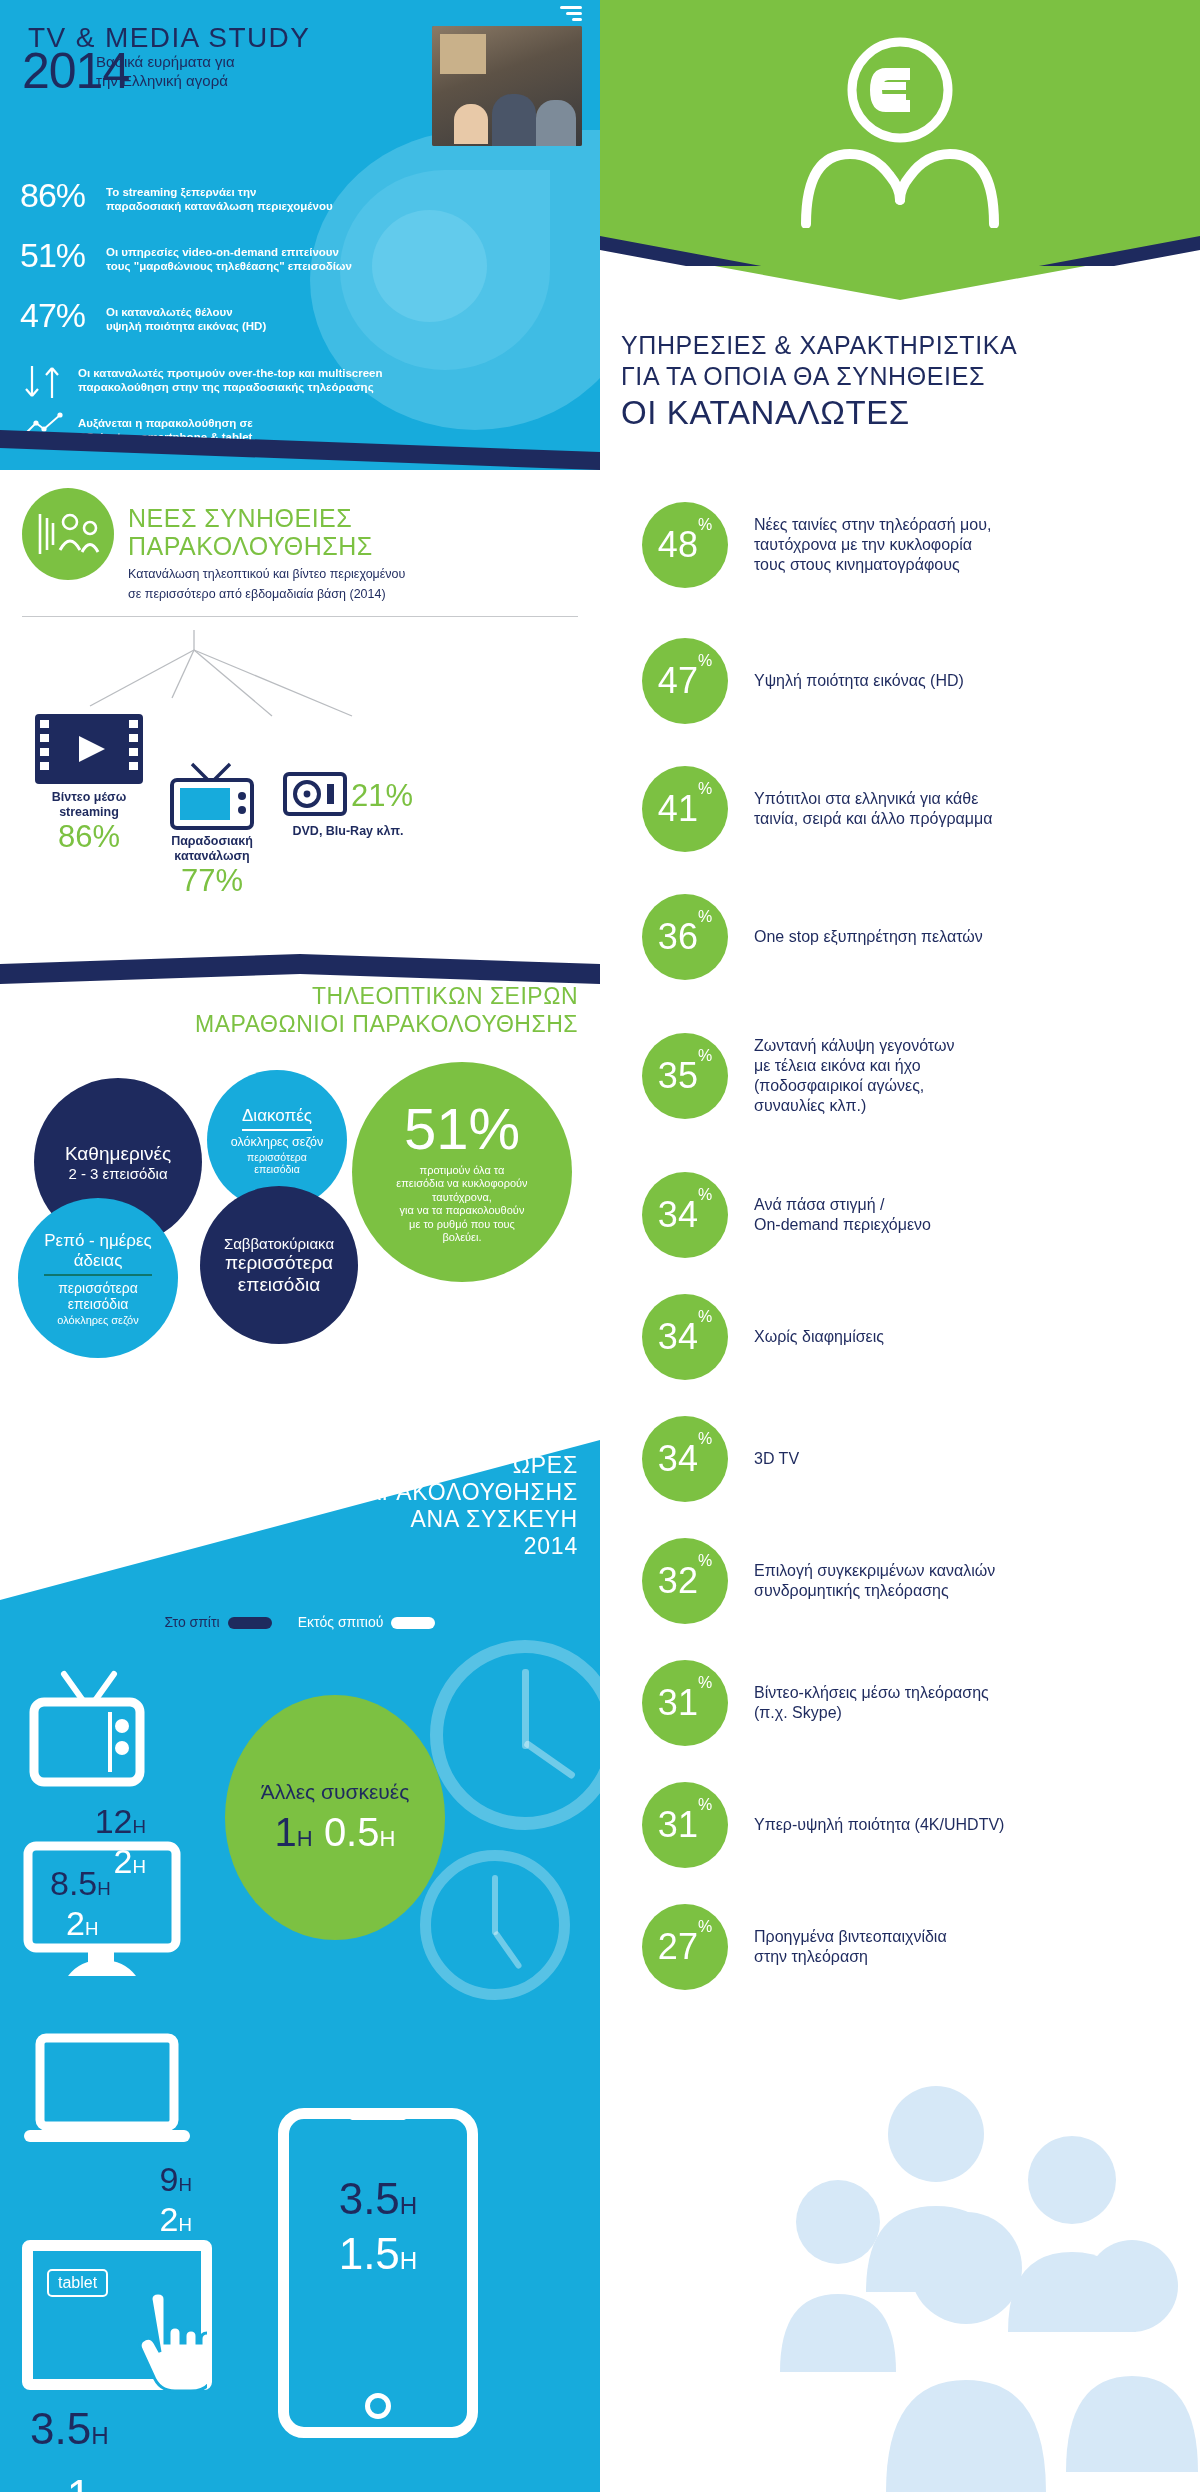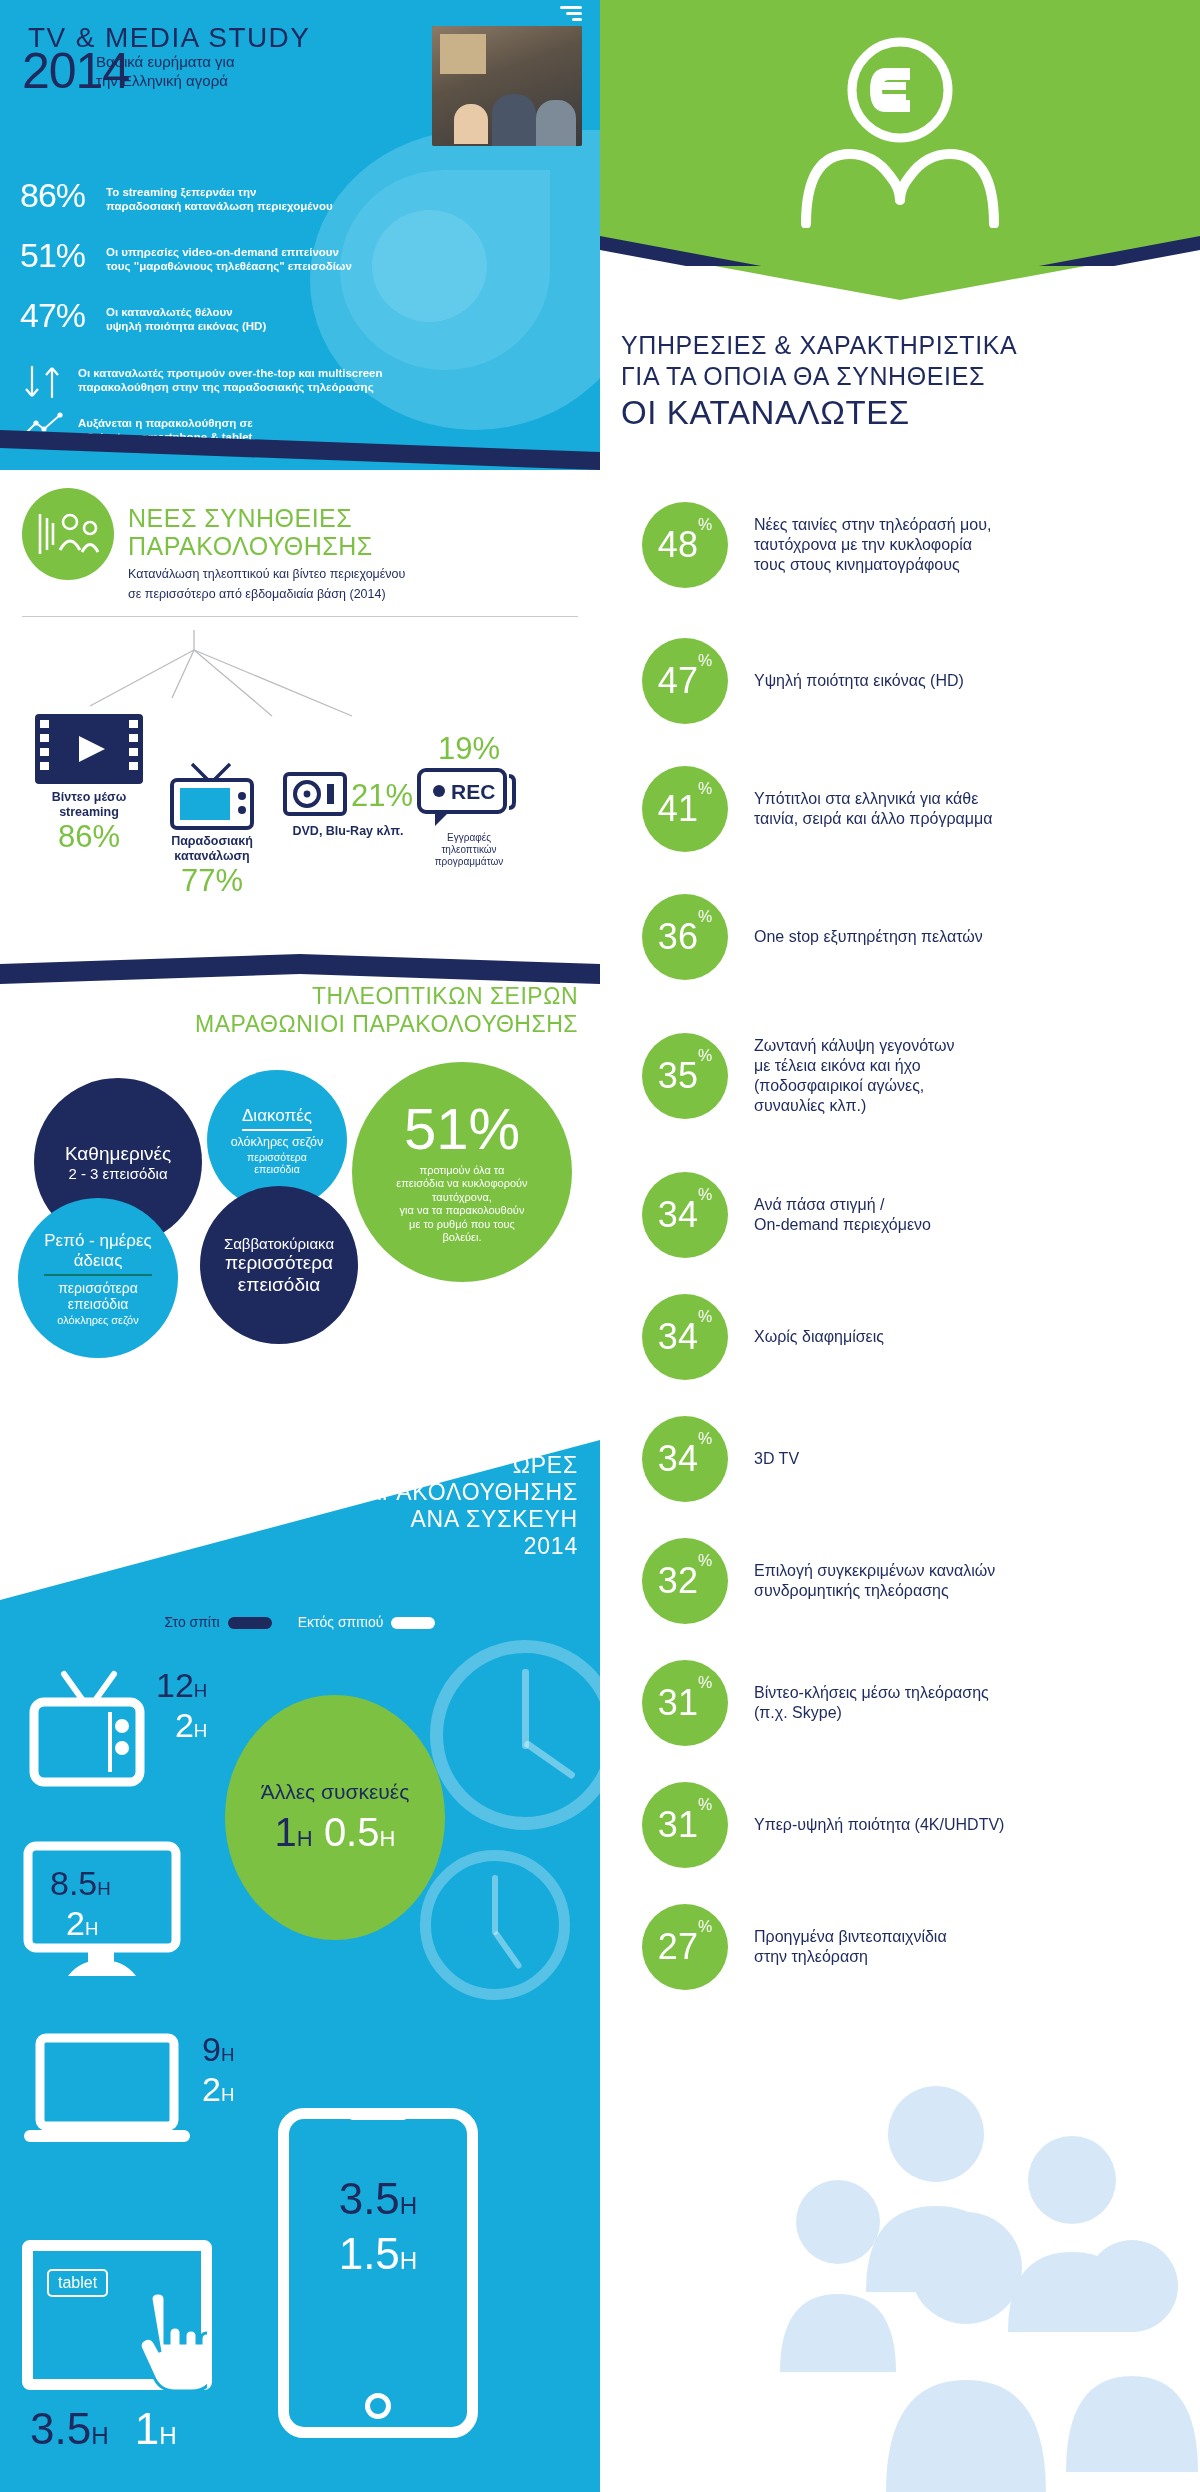--- a/index.html
+++ b/index.html
@@ -103,21 +103,21 @@
 
   .green-blob { position:absolute; left:225px; top:95px; width:220px; height:245px;
                 border-radius:50%; background:#7CC142; display:flex; flex-direction:column;
                 align-items:center; justify-content:center; }
   .green-blob .lbl { color:#1E2A5E; font-size:21px; font-weight:400; }
   .green-blob .vals { margin-top:6px; font-size:40px; font-weight:300; }
   .blob-dark { color:#1E2A5E; }
   .blob-white { color:#fff; }
   .hh { font-size:.55em; }
 
-  .devrow { position:absolute; display:flex; align-items:flex-start; gap:10px; }
+  .devrow { position:absolute; display:flex; align-items:flex-end; gap:10px;flex-direction:column; }
   .val-dark { color:#1E2A5E; font-size:34px; font-weight:300; line-height:34px; }
   .val-white { color:#fff; font-size:34px; font-weight:300; line-height:34px; }
 
   .phone { position:absolute; left:278px; top:508px; width:200px; height:330px;
            border:11px solid #fff; border-radius:26px; }
   .phone .bar { position:absolute; left:50%; transform:translateX(-50%); top:-4px;
                 width:56px; height:5px; background:#fff; border-radius:3px; }
   .phone .home { position:absolute; left:50%; transform:translateX(-50%); bottom:8px;
                  width:26px; height:26px; border:5px solid #fff; border-radius:50%; }
   .phone .pv { position:absolute; left:0; right:0; top:56px; text-align:center; }
@@ -306,35 +306,20 @@
               <circle cx="24" cy="24" r="12" fill="none" stroke="#1E2A5E" stroke-width="4"></circle>
               <circle cx="24" cy="24" r="3.4" fill="#1E2A5E"></circle>
               <rect x="44" y="14" width="7" height="20" fill="#1E2A5E"></rect>
             </svg>
           </span>
           <span class="pct-inline">21%</span>
         </div>
         <div class="cap" style="margin-top:2px;">DVD, Blu-Ray κλπ.</div>
       </div>
 
-      <div class="dev" style="left:394px;top:262px;width:150px;">
-        <div class="pct">19%</div>
-        <div style="display:flex;justify-content:center;margin-top:2px;">
-          <svg viewBox="0 0 104 62" width="104" height="62">
-            <rect x="2" y="2" width="86" height="42" rx="7" fill="none" stroke="#1E2A5E" stroke-width="4"></rect>
-            <path d="M92 8 q5 0 5 6 v20 q0 6 -5 6" fill="none" stroke="#1E2A5E" stroke-width="4"></path>
-            <polygon points="18,44 18,58 32,44" fill="#1E2A5E"></polygon>
-            <circle cx="22" cy="23" r="6" fill="#1E2A5E"></circle>
-            <text x="34" y="31" font-family="Liberation Sans, sans-serif" font-size="21" font-weight="700" fill="#1E2A5E">REC</text>
-          </svg>
-        </div>
-        <div class="cap-sm" style="white-space:pre-line;margin-top:2px;">Εγγραφές
-τηλεοπτικών
-προγραμμάτων</div>
-      </div>
     </div>
 
     <div class="sec3">
       <div class="sec3-top"></div>
       <div class="h3title">
         <div>ΤΗΛΕΟΠΤΙΚΩΝ ΣΕΙΡΩΝ</div>
         <div>ΜΑΡΑΘΩΝΙΟΙ ΠΑΡΑΚΟΛΟΥΘΗΣΗΣ</div>
       </div>
 
       <div class="bub" style="left:34px;top:118px;width:168px;height:168px;background:#1E2A5E;">

